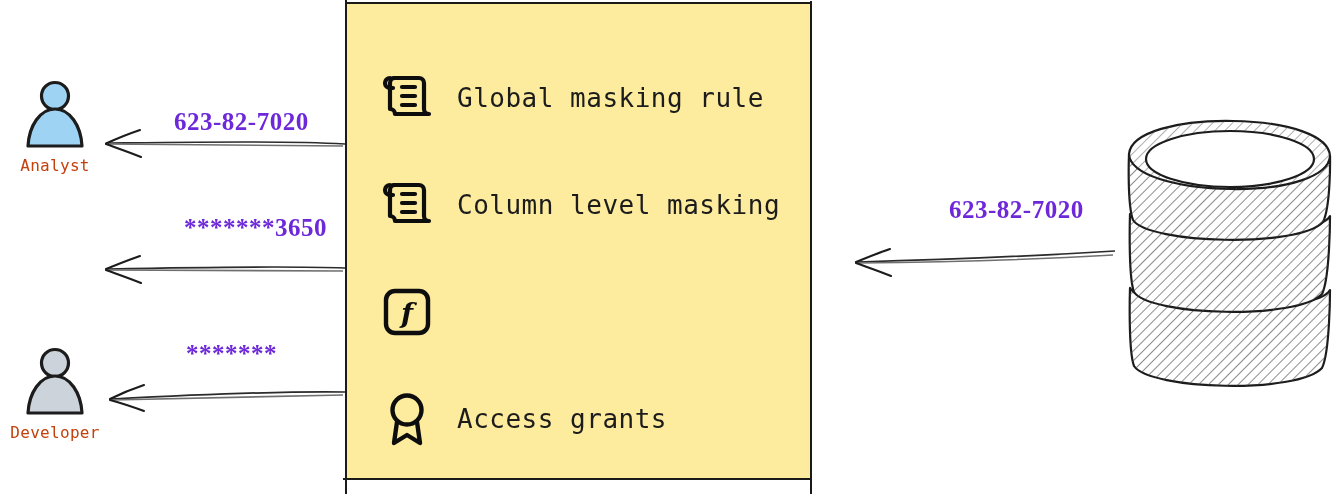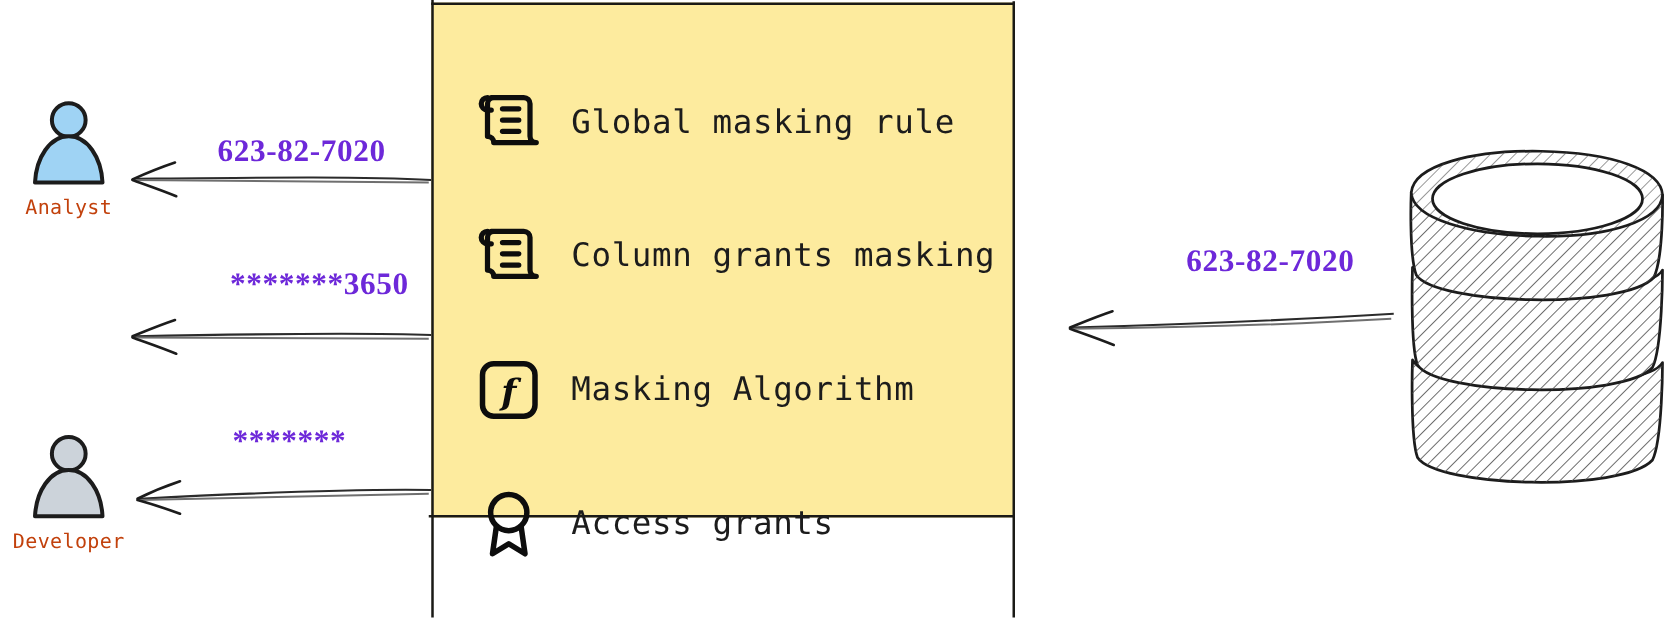--- a/index.html
+++ b/index.html
@@ -17,21 +17,21 @@
     background: #ffffff;
     overflow: hidden;
   }
 
   
   .policy-box {
     position: absolute;
     left: 345px;
     top: 2px;
     width: 467px;
-    height: 412px;
+    height: 478px;
     background: #fdeb9e;
     box-sizing: border-box;
   }
   .policy-box-edge-l,
   .policy-box-edge-r,
   .policy-box-edge-t,
   .policy-box-edge-b {
     position: absolute;
     background: #1a1a16;
   }
@@ -180,31 +180,30 @@
       <div class="policy-item">
         <span class="policy-icon">
           <svg width="52" height="52" viewBox="0 0 52 52">
             <path d="M12 6 h26 a5 5 0 0 1 5 5 v26 a5 5 0 0 0 5 5 h-34 a5 5 0 0 0 -5 -5 v-26 a5 5 0 0 1 5 -5 z" fill="none" stroke="#0d0d0d" stroke-width="4.2" stroke-linejoin="round" stroke-linecap="round"></path>
             <path d="M9 6 a5 5 0 0 0 -5 5 a5 5 0 0 0 5 5 h3" fill="none" stroke="#0d0d0d" stroke-width="4.2" stroke-linejoin="round" stroke-linecap="round"></path>
             <line x1="21" y1="15" x2="34" y2="15" stroke="#0d0d0d" stroke-width="4.2" stroke-linecap="round"></line>
             <line x1="21" y1="24" x2="34" y2="24" stroke="#0d0d0d" stroke-width="4.2" stroke-linecap="round"></line>
             <line x1="21" y1="33" x2="34" y2="33" stroke="#0d0d0d" stroke-width="4.2" stroke-linecap="round"></line>
           </svg>
         </span>
-        <span class="policy-label">Column grants masking</span>
+        <span class="policy-label">Column level masking</span>
       </div>
 
       <div class="policy-item">
         <span class="policy-icon">
           <svg width="50" height="50" viewBox="0 0 50 50">
             <rect x="4" y="4" width="42" height="42" rx="9" ry="9" fill="none" stroke="#0d0d0d" stroke-width="4.4"></rect>
             <text x="25" y="36" text-anchor="middle" font-family="DejaVu Serif, serif" font-style="italic" font-weight="700" font-size="28" fill="#0d0d0d">f</text>
           </svg>
         </span>
-        <span class="policy-label">Masking Algorithm</span>
       </div>
 
       <div class="policy-item">
         <span class="policy-icon">
           <svg width="52" height="56" viewBox="0 0 52 56">
             <circle cx="26" cy="19" r="14.5" fill="none" stroke="#0d0d0d" stroke-width="4.4"></circle>
             <path d="M16 31 L 13 52 L 26 44 L 39 52 L 36 31" fill="none" stroke="#0d0d0d" stroke-width="4.4" stroke-linejoin="round" stroke-linecap="round"></path>
           </svg>
         </span>
         <span class="policy-label">Access grants</span>

